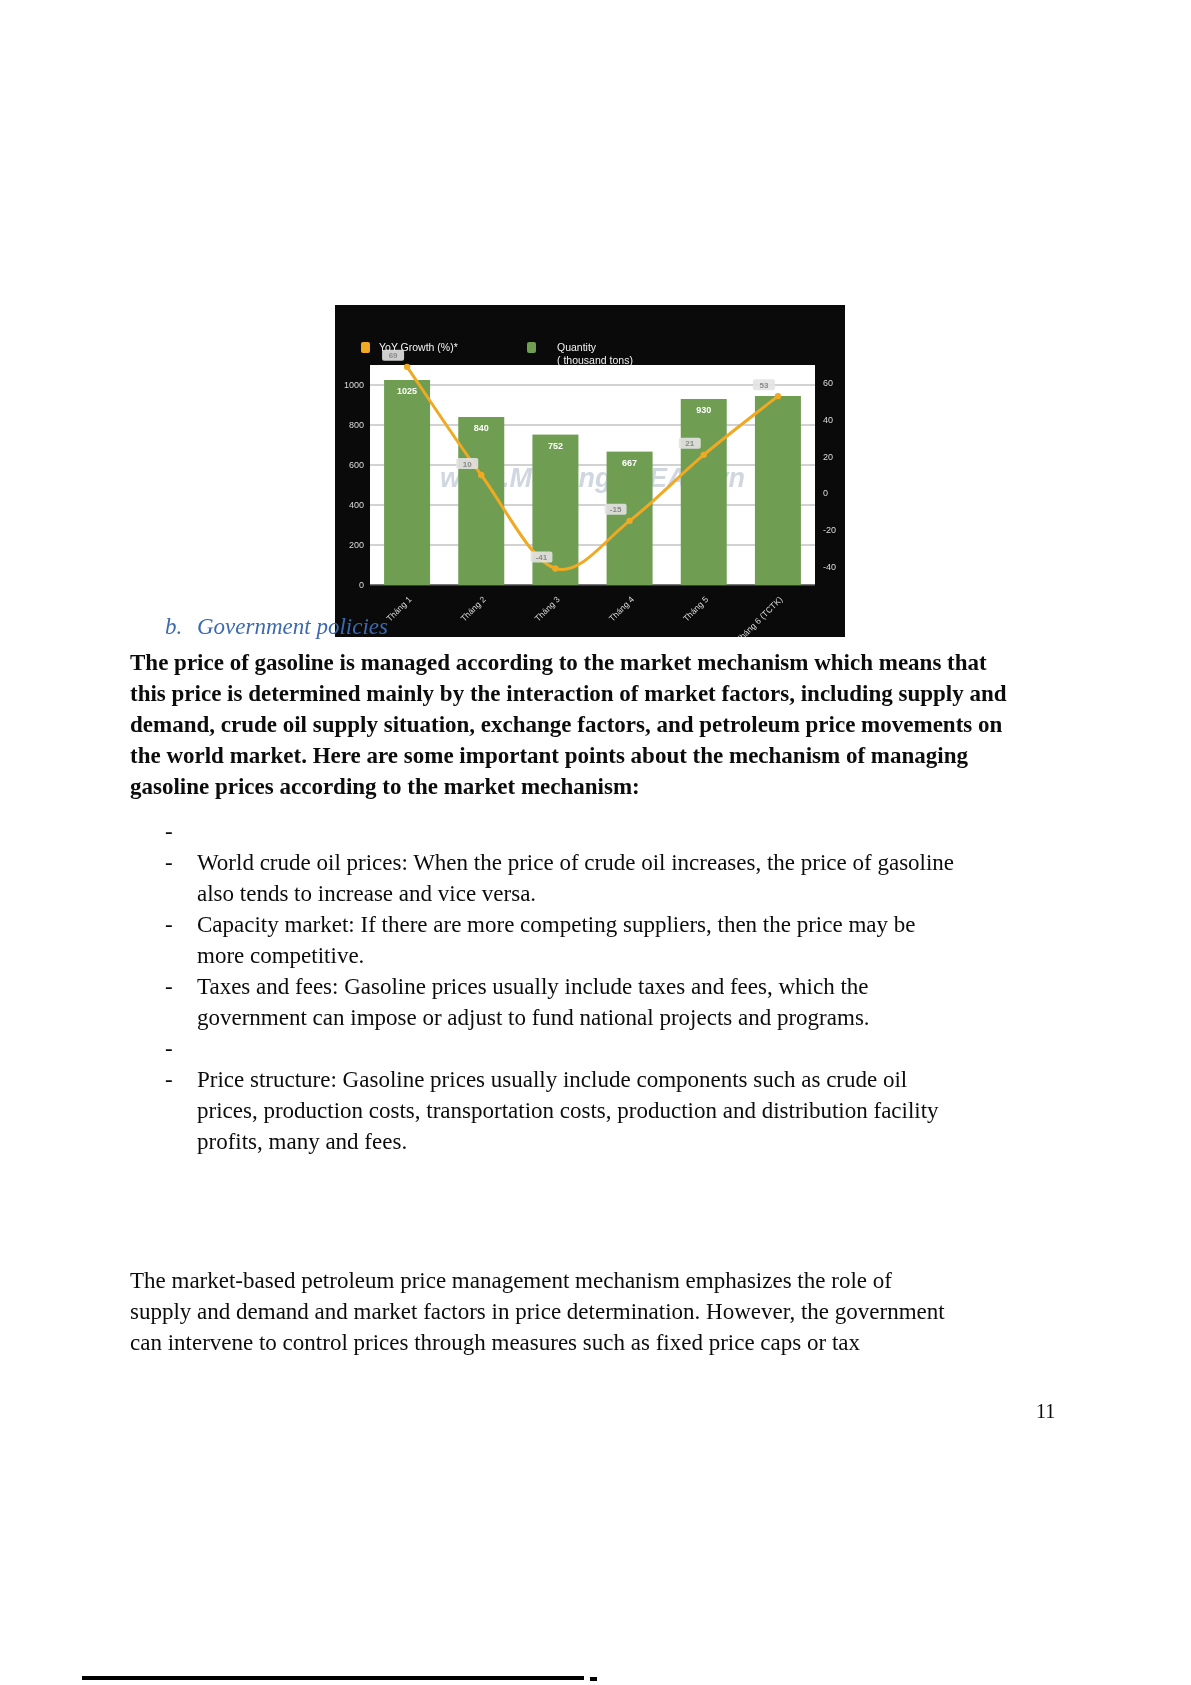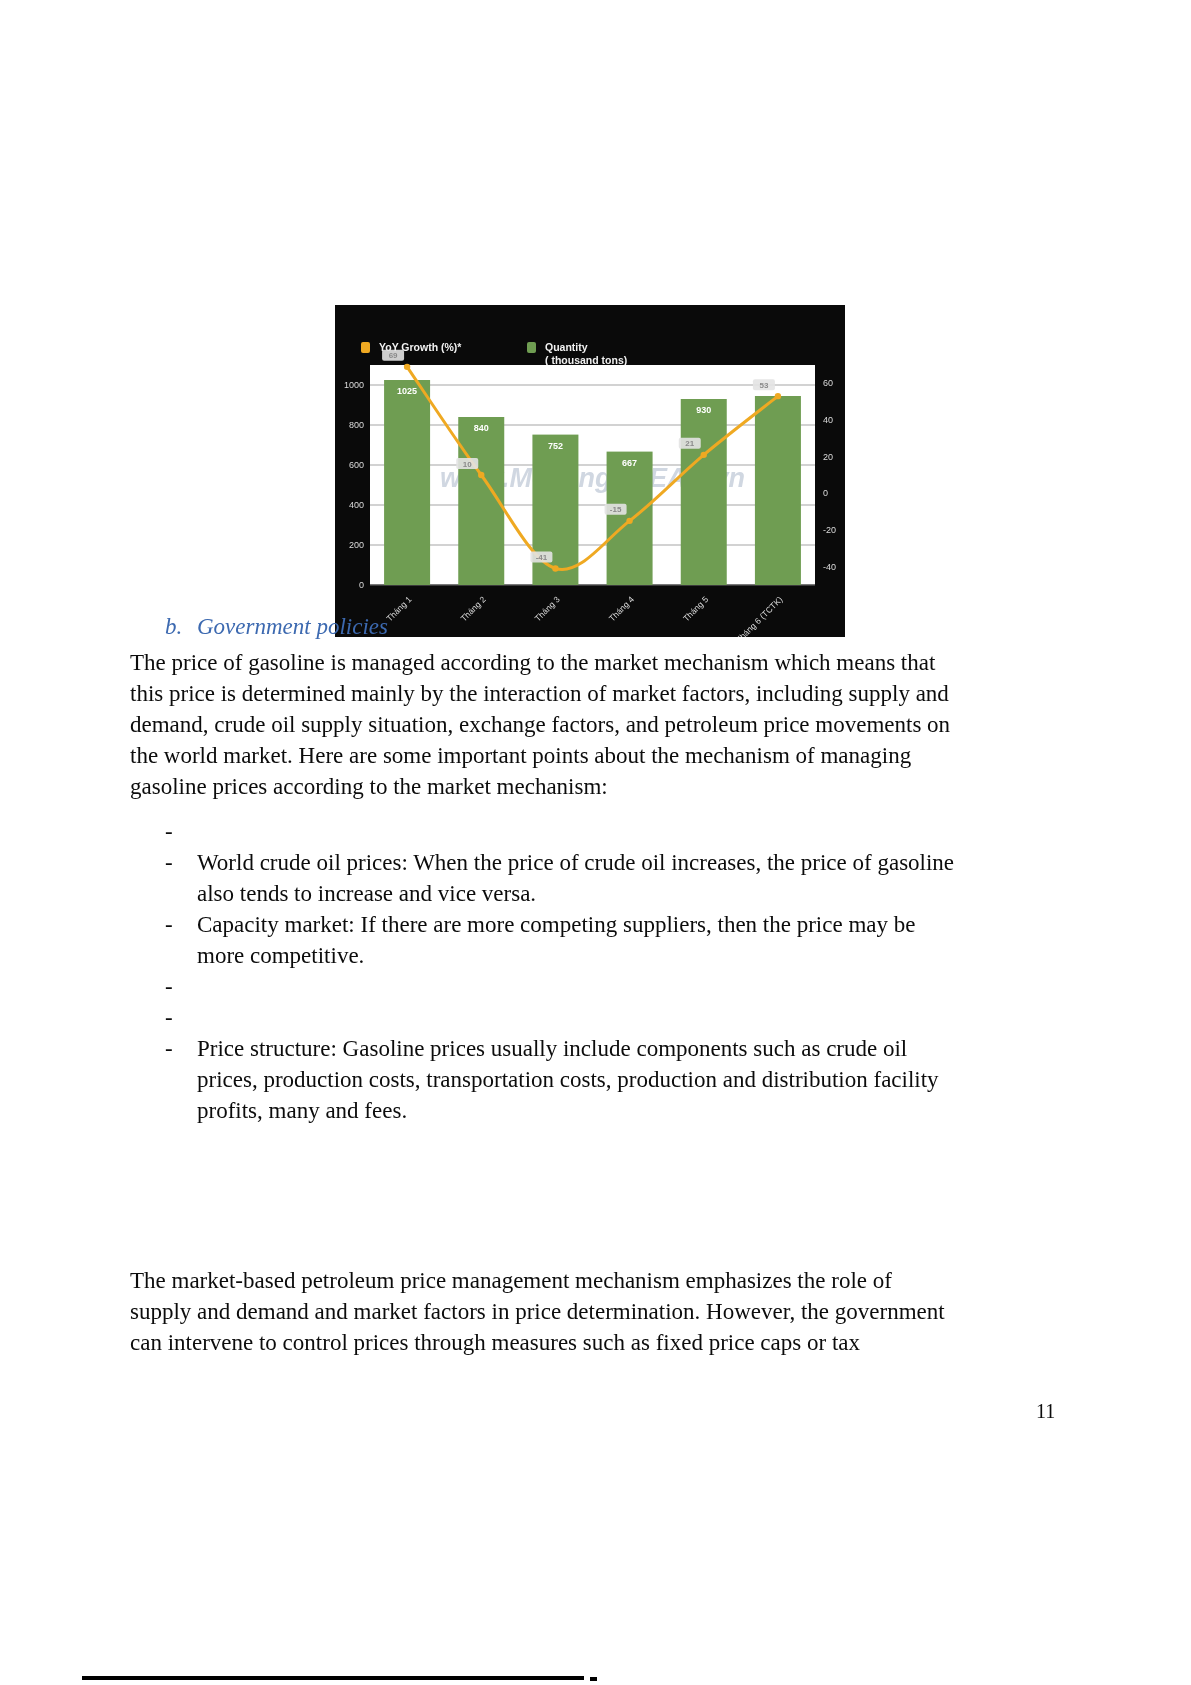--- a/index.html
+++ b/index.html
@@ -20,21 +20,21 @@
     line-height:31px;
     margin:0;
   }
   .intro{left:197px;top:214px;width:880px;}
   .heading{
     position:absolute;left:165px;top:614px;
     font-size:23px;font-style:italic;font-weight:normal;
     color:#3c69b0;margin:0;display:flex;
   }
   .heading .marker{width:32px;}
-  .para-1{left:130px;top:647px;width:960px;}
+  .para-1{left:130px;top:647px;width:960px;font-weight:bold;}
   .dash-list{
     position:absolute;left:165px;top:816px;width:940px;
     list-style:none;margin:0;padding:0;
   }
   .dash-list li{display:flex;margin:0;padding:0;}
   .dash-list .dash{
     width:32px;flex:0 0 32px;
     font-size:23px;line-height:31px;
   }
   .dash-list .bullet-text{
@@ -56,23 +56,23 @@
   
   .chart-figure{
     position:absolute;left:335px;top:305px;
     width:510px;height:332px;
     background:#0a0a0a;margin:0;
   }
   .chart-legend{
     position:absolute;top:34px;left:0;width:100%;height:34px;
     font-family:"Liberation Sans",sans-serif;
   }
-  .legend-item{position:absolute;display:flex;align-items:flex-start;font-weight:bold;}
+  .legend-item{position:absolute;display:flex;align-items:flex-start;}
   .legend-item.first{left:26px;top:2px;}
-  .legend-item.second{left:192px;top:2px;}
+  .legend-item.second{left:192px;top:2px;gap:12px;}
   .swatch{
     width:9px;height:11px;border-radius:2px;
     margin-right:9px;margin-top:1px;flex:0 0 9px;
   }
   .legend-label{
     font-size:10.5px;line-height:13px;color:#f2f2f2;
     white-space:pre-line;
   }
   #chart-svg{position:absolute;left:0;top:0;}
   #chart-svg text{font-family:"Liberation Sans",sans-serif;}
@@ -175,20 +175,22 @@
       <span class="bullet-text">World crude oil prices: When the price of crude oil increases, the price of gasoline
 also tends to increase and vice versa.</span>
     </li>
     <li>
       <span class="dash">-</span>
       <span class="bullet-text">Capacity market: If there are more competing suppliers, then the price may be
 more competitive.</span>
     </li>
     <li>
       <span class="dash">-</span>
+      <span class="bullet-text">Taxes and fees: Gasoline prices usually include taxes and fees, which the
+government can impose or adjust to fund national projects and programs.</span>
     </li>
     <li>
       <span class="dash">-</span>
     </li>
     <li>
       <span class="dash">-</span>
       <span class="bullet-text">Price structure: Gasoline prices usually include components such as crude oil
 prices, production costs, transportation costs, production and distribution facility
 profits, many and fees.</span>
     </li>

